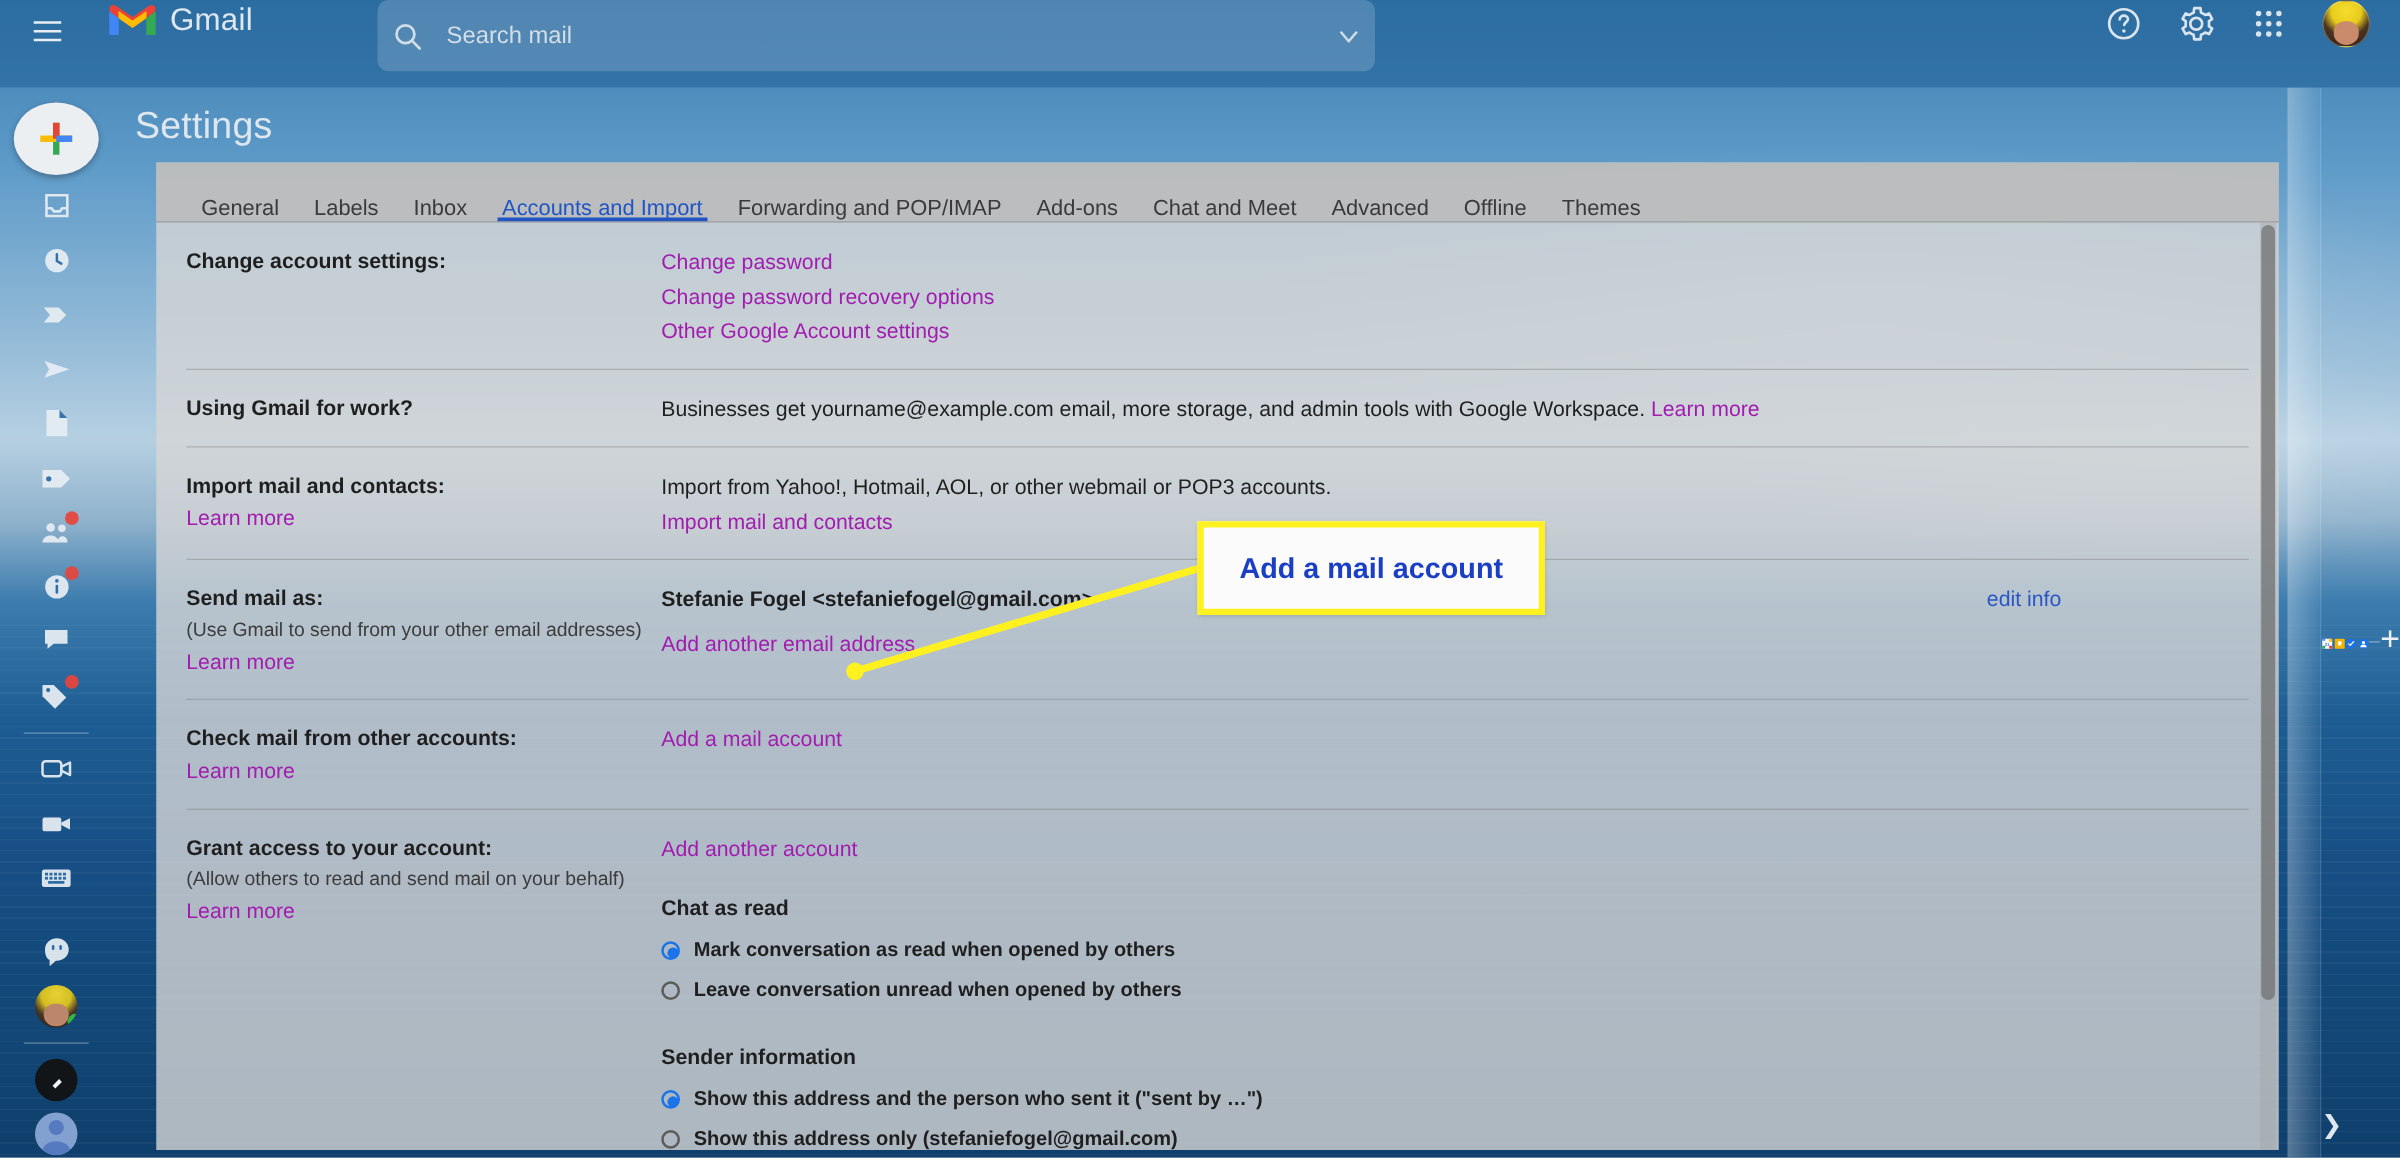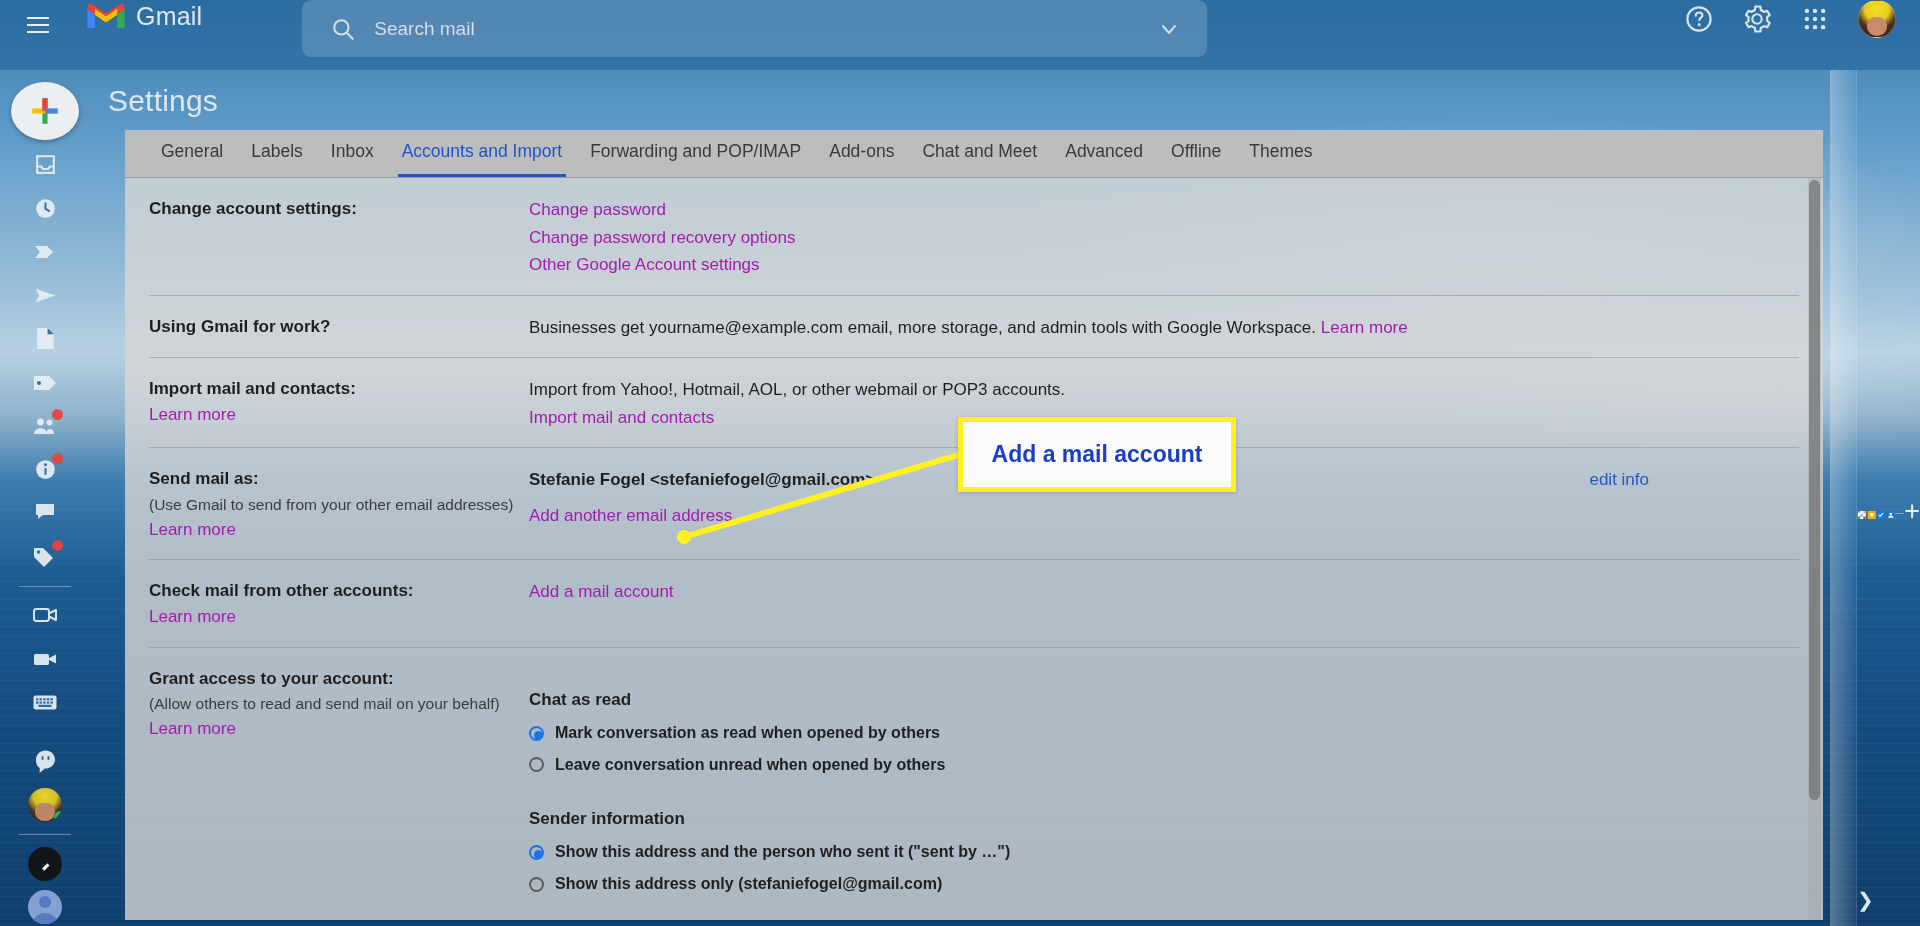--- a/index.html
+++ b/index.html
@@ -47,24 +47,24 @@
     width: 50px; height: 50px; margin-left: 13px;
     display: flex; flex-direction: column; justify-content: center;
     align-items: center; gap: 5px; cursor: pointer; border-radius: 50%;
   }
   .hamburger span { display:block; width: 22px; height: 2px; background: #e8eef4; }
   .brand { display: flex; align-items: center; gap: 9px; margin-left: 22px; }
   .gmail-logo { width: 42px; height: 32px; }
   .brand-text { font-size: 25px; color: #dfe7ee; letter-spacing: 0.2px; }
 
   .searchwrap {
-    margin-left: 100px; width: 905px; height: 57px;
+    margin-left: 100px; width: 798px; height: 57px;
     background: rgba(131,170,200,0.42);
     border-radius: 9px; display: flex; align-items: center;
-    padding: 0 20px; cursor: text;
+    padding: 0 3px; cursor: text;
   }
   .search-ic { width: 26px; height: 26px; margin: 0 18px 0 8px; opacity: .92; }
   .search-ph { font-size: 19px; color: #d4dee7; flex: 1; }
   .search-caret { width: 24px; height: 24px; opacity: .92; margin-right: 6px; }
 
   .topright { margin-left: auto; display: flex; align-items: center; gap: 28px; margin-right: 24px; }
   .ticon { width: 30px; height: 30px; opacity: .95; cursor: pointer; }
   .avatar-top {
     width: 38px; height: 38px; border-radius: 50%; cursor: pointer;
     background: radial-gradient(circle at 50% 22%, #f5dd2f 0%, #e8cc1c 36%, #4a3421 60%, #2b1d12 100%);
@@ -137,21 +137,21 @@
     background: rgba(214,214,214,0.80);
     height: 790px;
   }
   .tabs {
     display: flex; align-items: flex-end; gap: 0;
     padding: 0 22px; height: 48px;
     background: rgba(186,186,186,0.82);
     border-bottom: 1px solid rgba(120,120,120,0.45);
   }
   .tab {
-    font-size: 17.5px; color: #3a3a3a; padding: 0 14px 15px;
+    font-size: 17.5px; color: #3a3a3a; padding: 0 14px 0;
     cursor: pointer; position: relative; white-space: nowrap;
   }
   .tab.active { color: #2255c4; font-weight: 500; }
   .tab.active::after {
     content: ""; position: absolute; left: 10px; right: 10px; bottom: 0;
     height: 3px; background: #2255c4;
   }
 
   .content { padding: 0 0 0 0; position: relative; }
   .row {
@@ -503,20 +503,21 @@
         </div>
       </div>
 
       <div class="row">
         <div class="lab">
           <b>Grant access to your account:</b>
           <div class="sub">(Allow others to read and send mail on your behalf)</div>
           <div class="lnk">Learn more</div>
         </div>
         <div class="val">
+          <div class="lnk b">Add another account</div>
 
           <div class="radio-group" style="margin-top:20px">
             <div class="radio-head">Chat as read</div>
             <label class="radio-line">
               <span class="radio on"></span>
               <span class="radio-text">Mark conversation as read when opened by others</span>
             </label>
             <label class="radio-line">
               <span class="radio"></span>
               <span class="radio-text">Leave conversation unread when opened by others</span>

